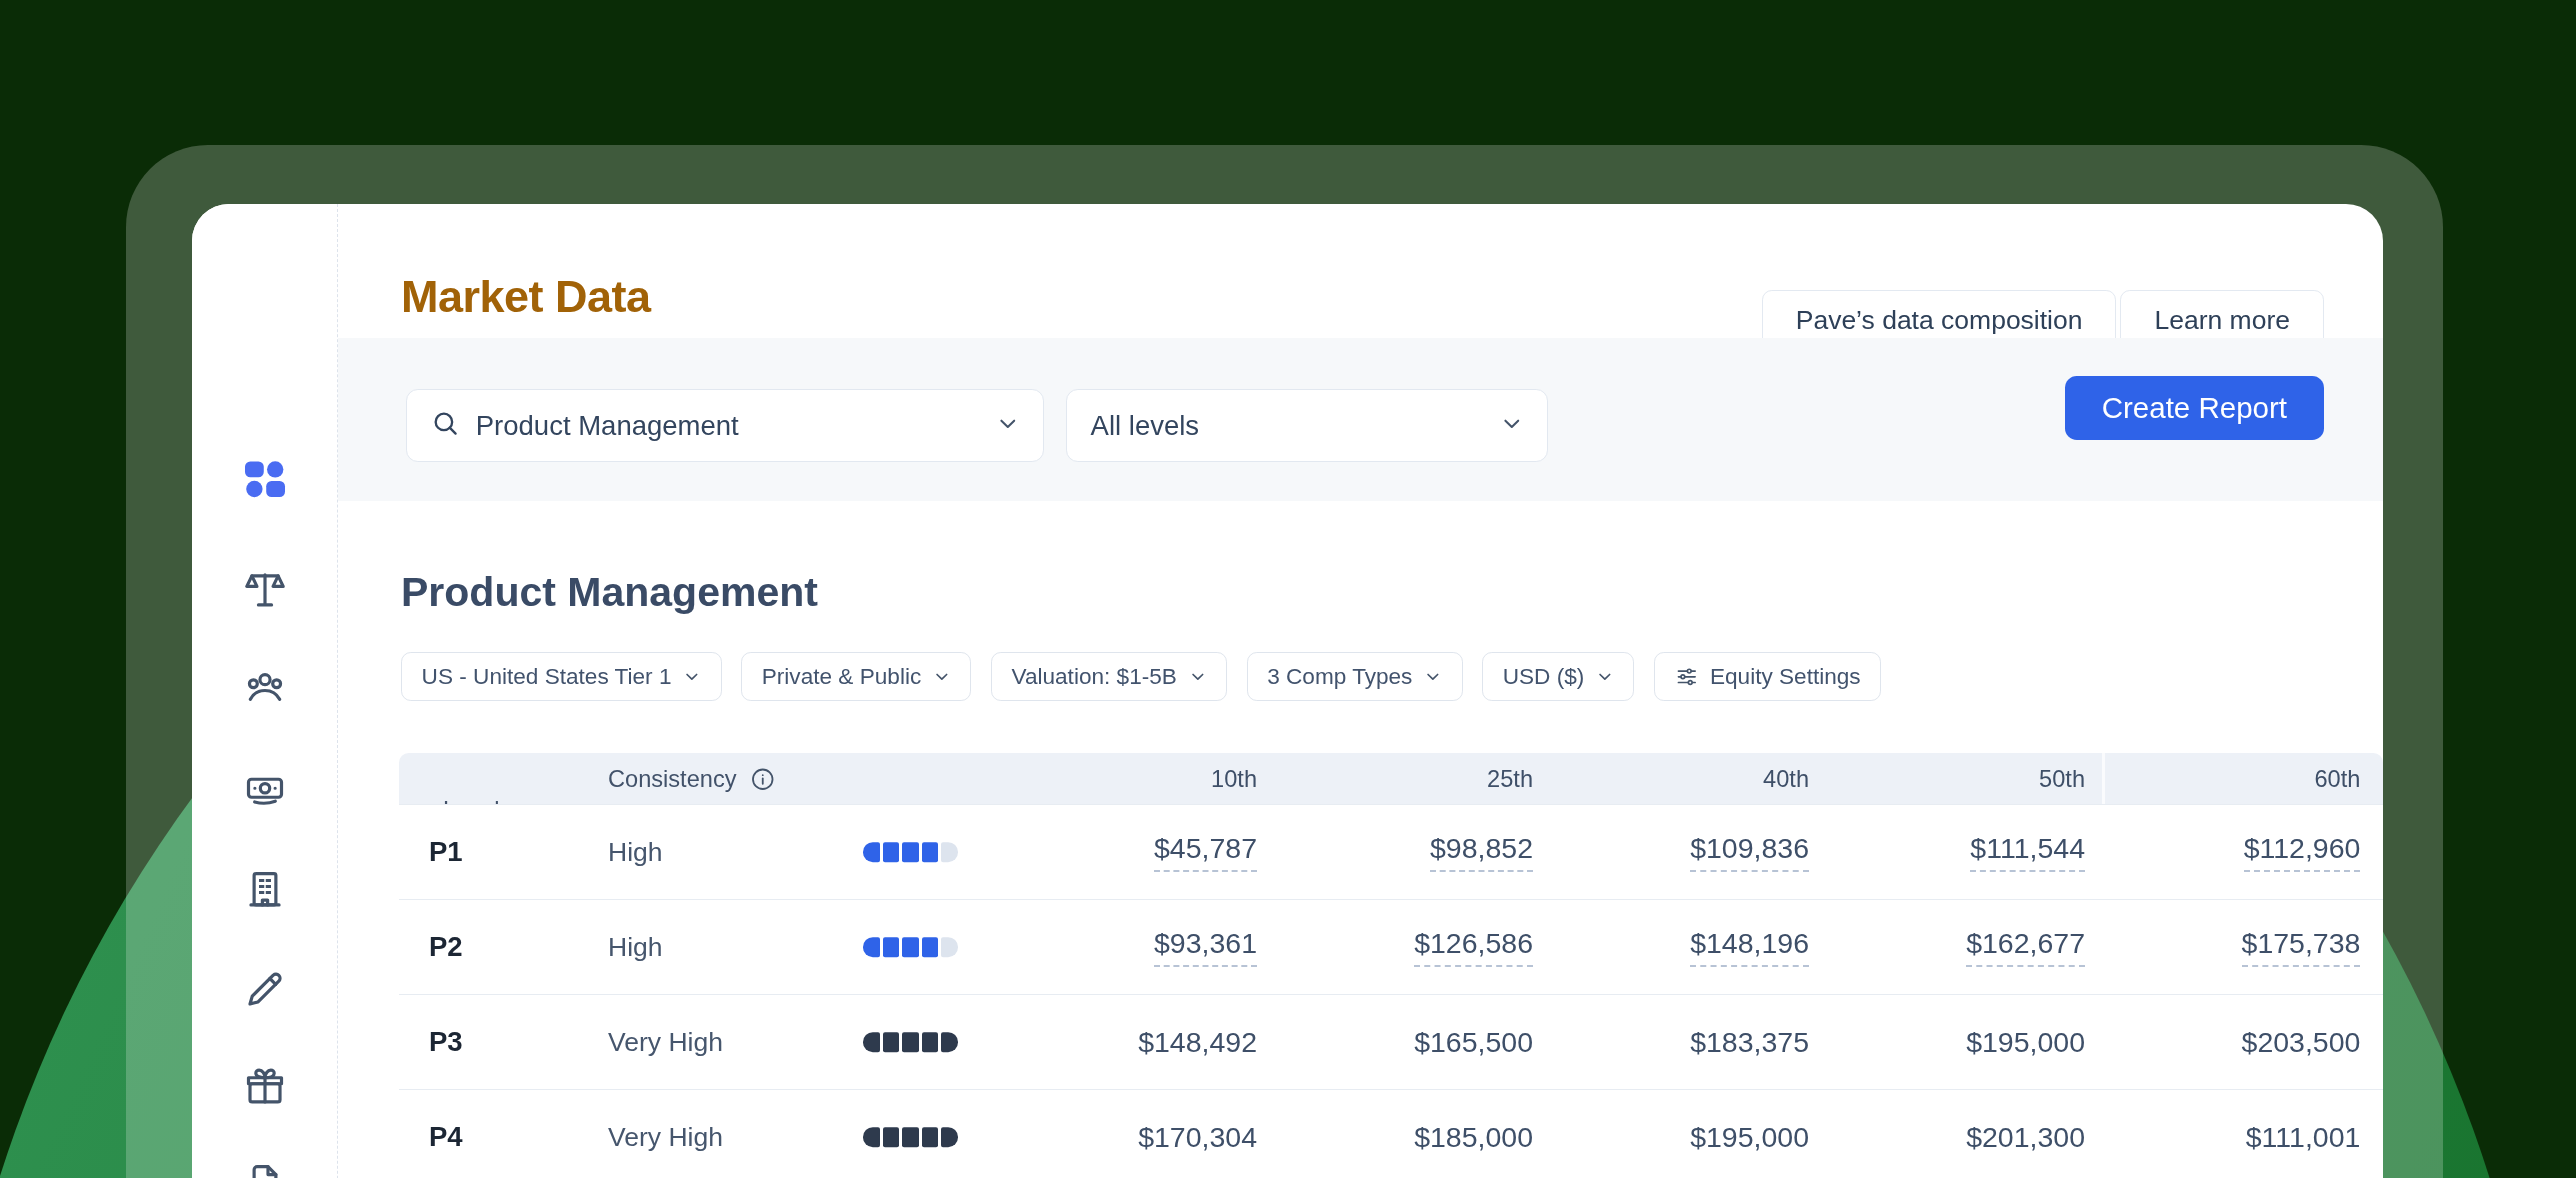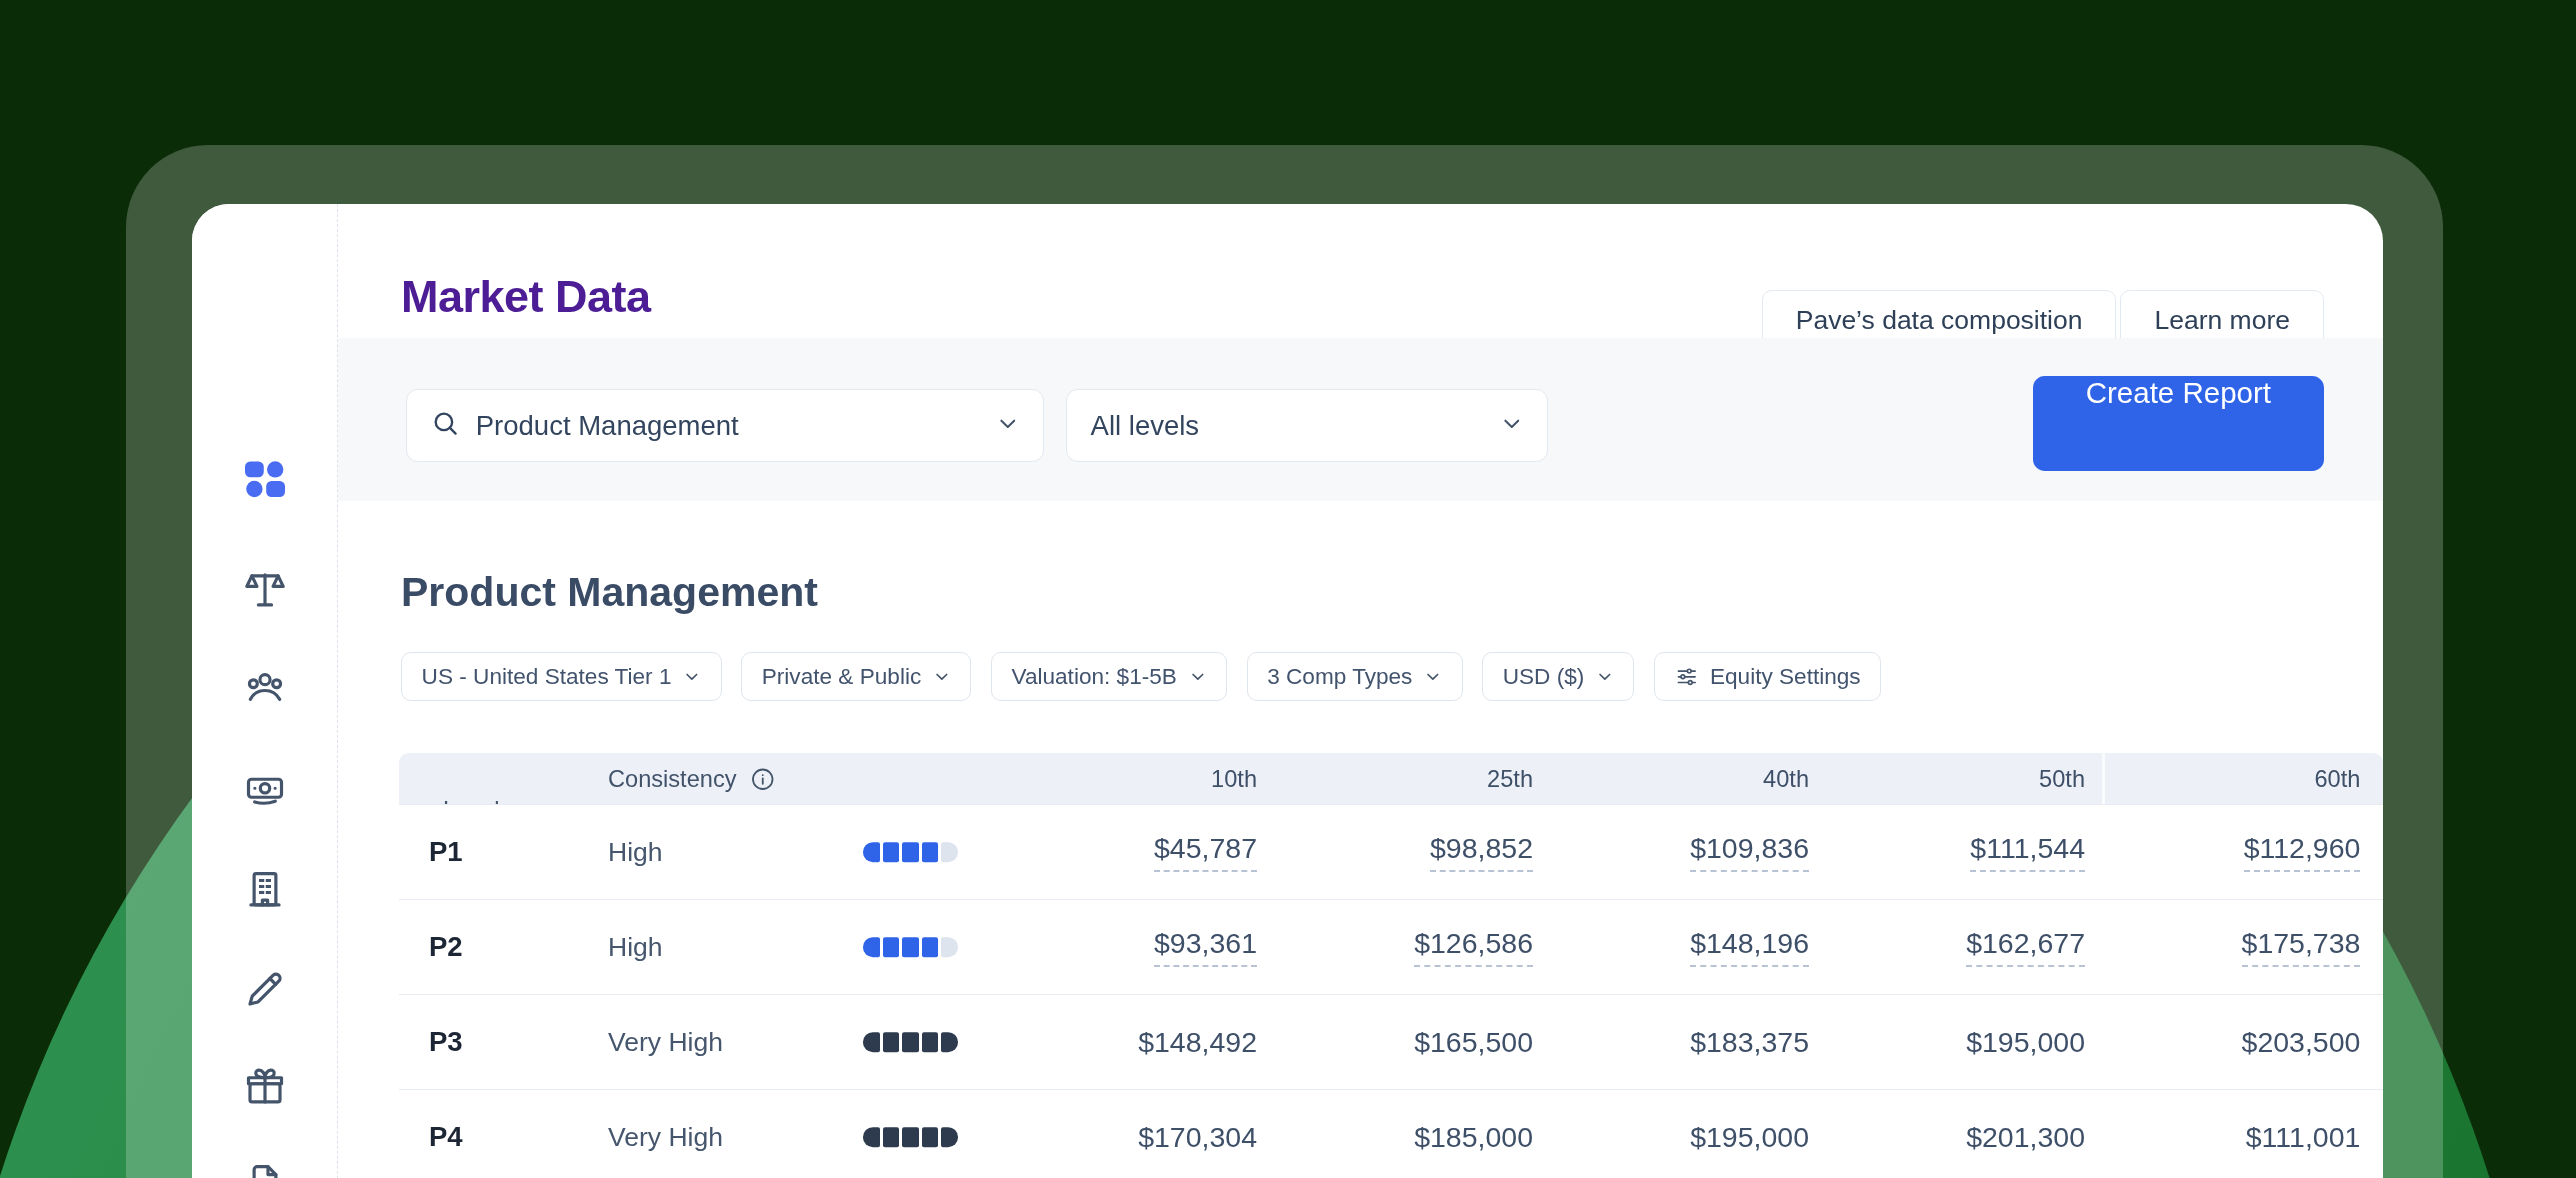--- a/index.html
+++ b/index.html
@@ -16,36 +16,36 @@
   .card{position:absolute;left:192px;top:204px;width:2191px;height:1090px;border-radius:37px 37px 0 0;
         background:#ffffff;overflow:hidden;}
   
   .sidebar{position:absolute;left:0;top:0;width:146px;height:100%;background:#ffffff;
            border-right:1px dashed #dde3ec;}
   .side-item{position:absolute;left:50%;transform:translate(-50%,-50%);display:flex;
              align-items:center;justify-content:center;cursor:pointer;}
   .side-item svg{display:block;}
   
   .page-title{position:absolute;left:209px;top:67px;font-size:45px;font-weight:700;
-              color:#4c1d95;letter-spacing:-0.5px;}
+              color:#a16207;letter-spacing:-0.5px;}
   .top-actions{position:absolute;right:59px;top:62px;display:flex;gap:4px;margin-top:24px;}
   .btn-ghost{height:61px;padding:0 33px;background:#fff;border:1.5px solid #e3e9f1;border-radius:9.8px;
              font-size:26.5px;color:#2e4058;display:flex;align-items:center;font-family:inherit;cursor:pointer;}
   
   .band{position:absolute;left:146px;top:134px;right:0;height:163px;background:#f6f8fa;}
   .select{position:absolute;height:73px;background:#fff;border:1.5px solid #e2e8f0;border-radius:11.8px;
           display:flex;align-items:center;padding:0 23.6px;cursor:pointer;}
   .select .lbl{font-size:27.5px;color:#33455e;}
   .sel-role{left:214px;top:185px;width:638px;}
   .sel-role .lbl{margin-left:15.7px;}
   .sel-levels{left:874px;top:185px;width:482px;}
   .select .chev{margin-left:auto;}
-  .btn-create{position:absolute;right:59px;top:172px;height:95px;padding:0 53px;border:none;
+  .btn-create{position:absolute;right:59px;top:172px;height:64px;padding:0 37px;border:none;
               background:#2f63e8;color:#fff;font-size:29.5px;border-radius:11.8px;display:flex;
-              align-items:flex-start;font-family:inherit;cursor:pointer;}
+              align-items:center;font-family:inherit;cursor:pointer;}
   
   .section-title{position:absolute;left:209px;top:365px;font-size:41px;font-weight:600;color:#3a4b66;}
   .chips{position:absolute;left:209px;top:448px;display:flex;gap:19.6px;}
   .chip{height:49px;padding:0 19.6px;background:#fff;border:1.5px solid #dfe5ed;border-radius:9.8px;
         display:flex;align-items:center;gap:11.8px;font-size:22.6px;color:#42536d;cursor:pointer;}
   
   .table{position:absolute;left:207px;top:549px;right:0;}
   .thead{position:relative;height:51px;background:#edf1f7;border-radius:9.8px 9.8px 0 0;
          font-size:23.6px;color:#42526a;font-weight:500;}
   .th{position:absolute;top:50%;transform:translateY(-50%);}

